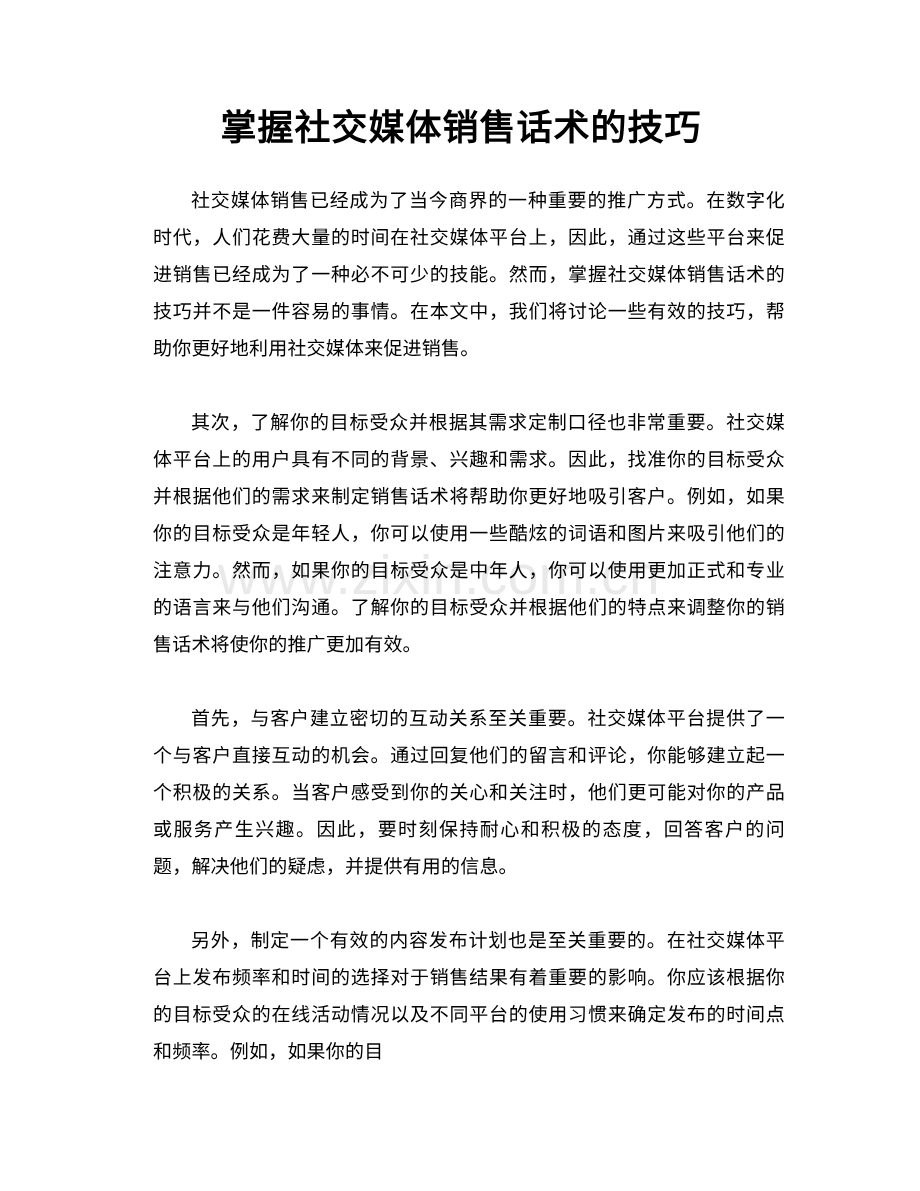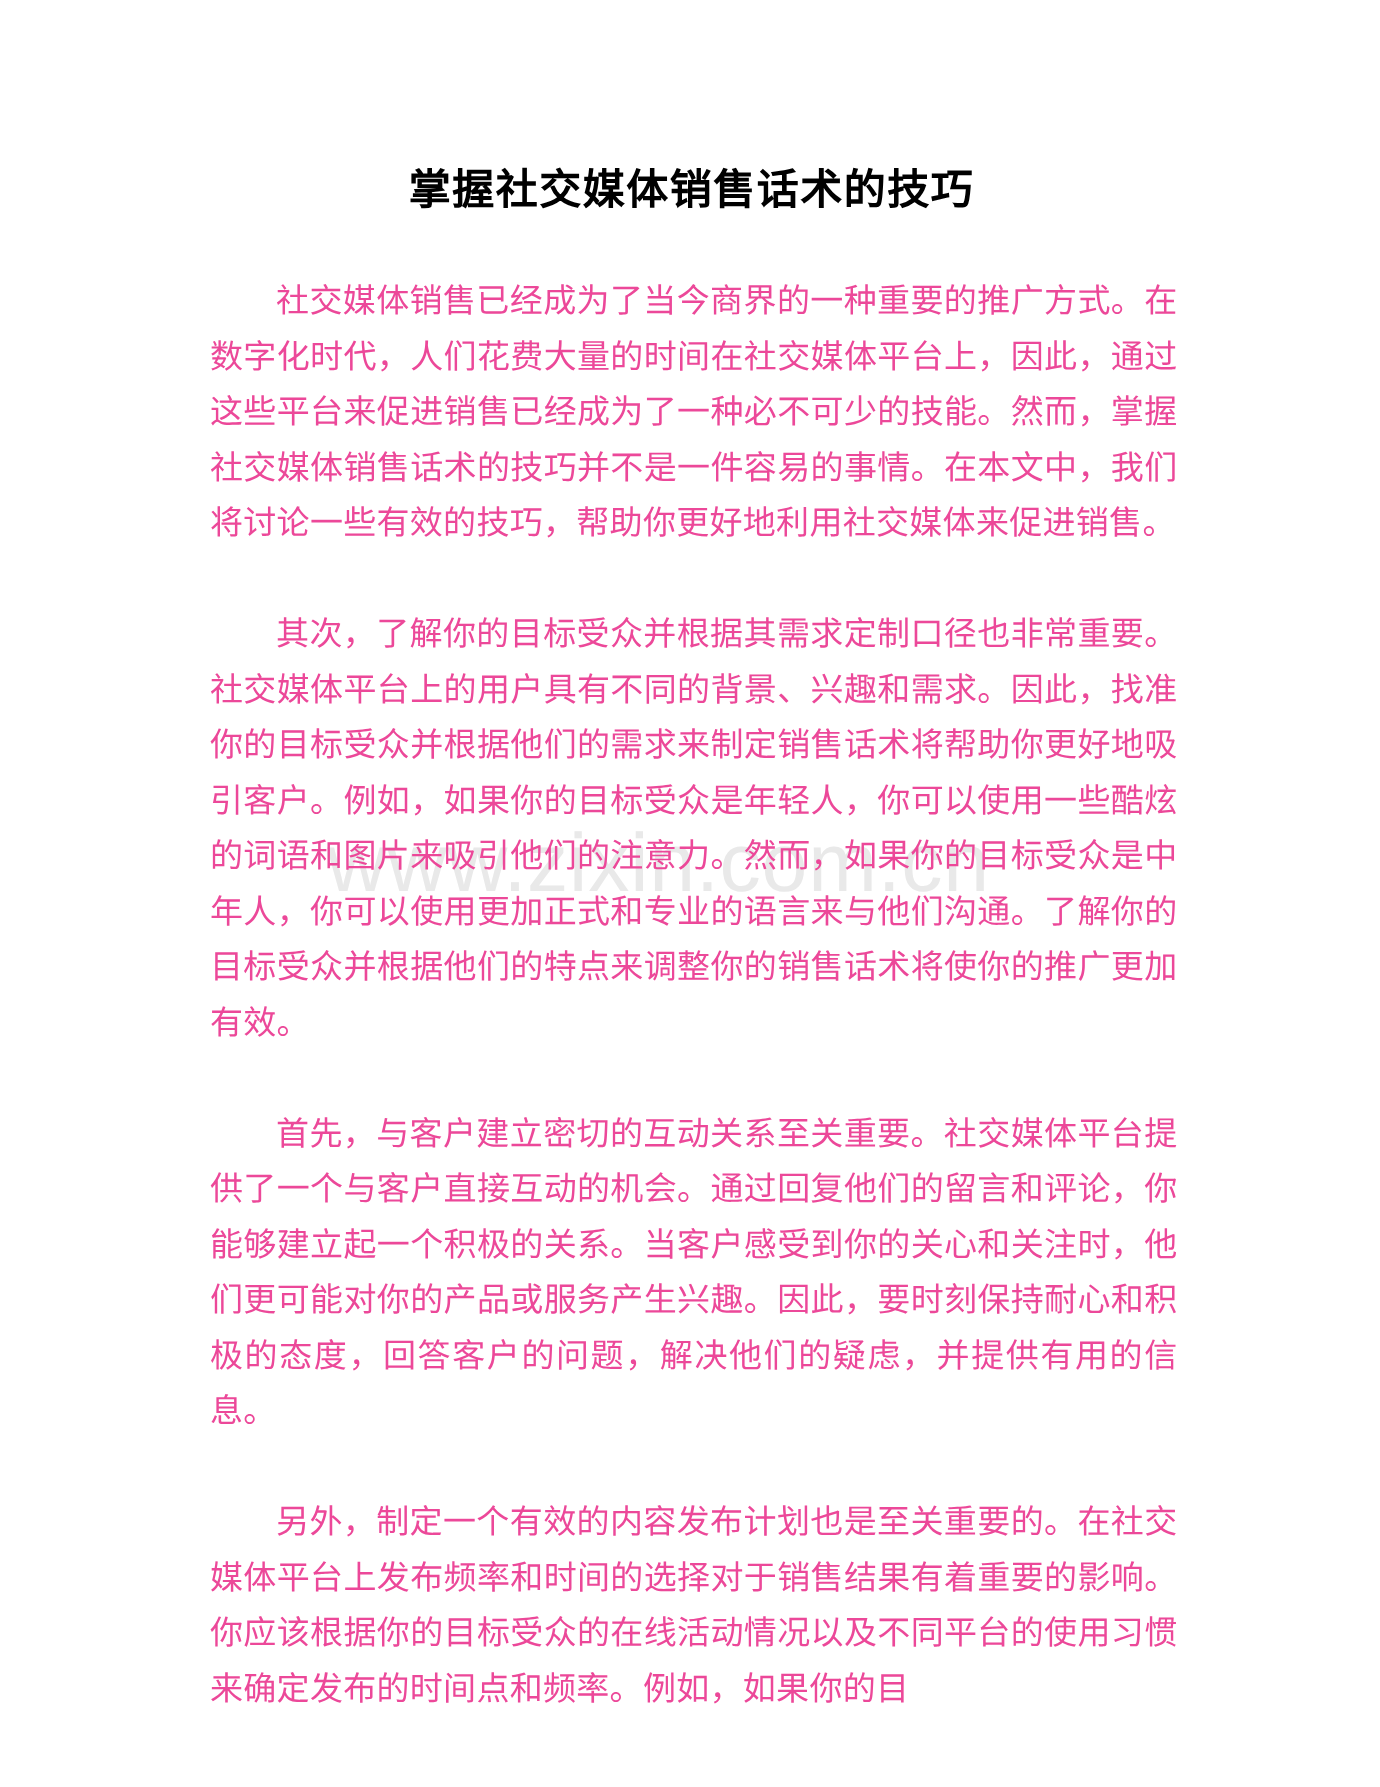--- a/index.html
+++ b/index.html
@@ -43,40 +43,40 @@
     left: 137px;
     top: 0;
     width: 648px;
     z-index: 1;
   }
 
   .doc-title {
     margin: 0;
     padding: 0;
     font-family: Liberation Serif, serif;
-    font-size: 28px;
+    font-size: 36px;
     font-weight: 700;
     color: #000000;
     text-align: center;
     letter-spacing: 1px;
     line-height: 40px;
     padding-top: 108px;
   }
 
   .body-text {
     margin: 0;
     padding-top: 34px;
   }
 
   .para {
-    margin: 0 0 37px 3px;
+    margin: 0 0 37px 16px;
     font-family: "Liberation Serif", "DejaVu Serif", serif;
-    font-size: 22px;
+    font-size: 19px;
     line-height: 37px;
-    color: #ec4899;
+    color: #000000;
     text-align: justify;
     text-justify: inter-ideograph;
     text-indent: 2em;
     letter-spacing: 0.2px;
     word-break: break-all;
   }
 
   .para:last-child {
     margin-bottom: 0;
   }

